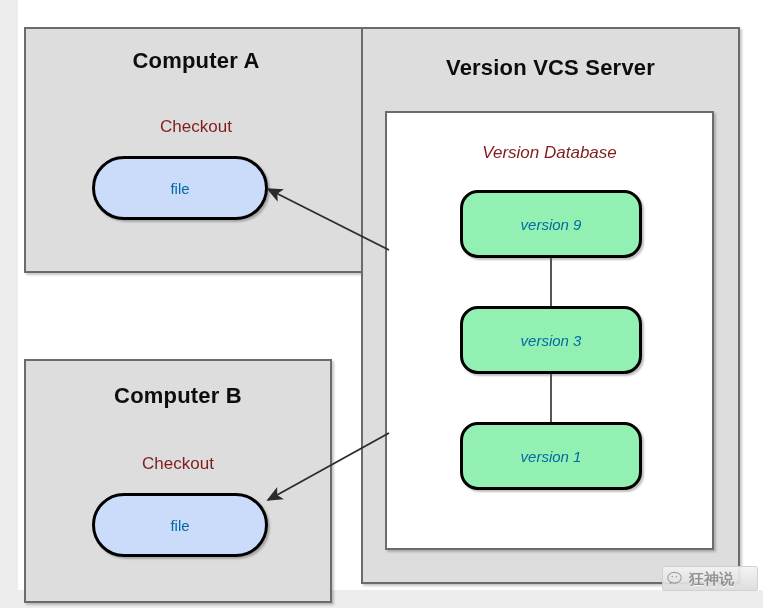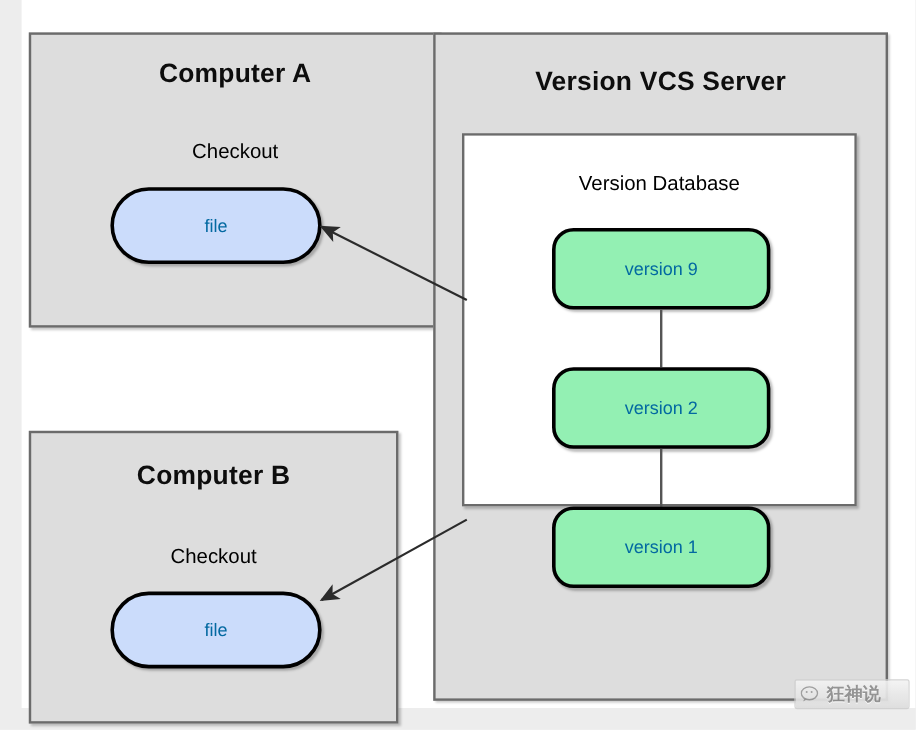--- a/index.html
+++ b/index.html
@@ -54,21 +54,21 @@
     font-size: 22px;
     color: #0d0d0d;
     letter-spacing: 0.2px;
   }
   .sub-label {
     position: absolute;
     left: 0;
     right: 0;
     text-align: center;
     font-size: 17px;
-    color: #000000;
+    color: #7f1d1d;
   }
 
   
   .node {
     position: absolute;
     box-sizing: border-box;
     border: 3px solid #000000;
     display: flex;
     align-items: center;
     justify-content: center;
@@ -147,27 +147,27 @@
 
     <div class="panel" style="left:6px; top:340px; width:308px; height:244px;margin-top:19px;">
       <div class="panel-title" style="top:22px;">Computer B</div>
       <div class="sub-label" style="top:93px;">Checkout</div>
       <div class="node file" style="left:66px; top:132px; width:176px; height:64px;">file</div>
     </div>
 
     <div class="panel" style="left:343px; top:27px; width:379px; height:557px;">
       <div class="panel-title" style="top:26px;">Version VCS Server</div>
 
-      <div class="innerbox" style="left:22px; top:82px; width:329px; height:311px;">
+      <div class="innerbox" style="left:22px; top:82px; width:329px; height:439px;font-style:italic;">
         <div class="sub-label" style="top:30px;">Version Database</div>
 
         <div class="node version" style="left:73px; top:77px; width:182px; height:68px;">version 9</div>
         <div class="connector" style="left:163px; top:145px; height:48px;"></div>
 
-        <div class="node version" style="left:73px; top:193px; width:182px; height:68px;">version 2</div>
+        <div class="node version" style="left:73px; top:193px; width:182px; height:68px;">version 3</div>
         <div class="connector" style="left:163px; top:261px; height:48px;"></div>
 
         <div class="node version" style="left:73px; top:309px; width:182px; height:68px;">version 1</div>
       </div>
     </div>
 
   </div>
 
   <svg id="arrows" viewBox="0 0 763 608" xmlns="http://www.w3.org/2000/svg">
     <defs>

